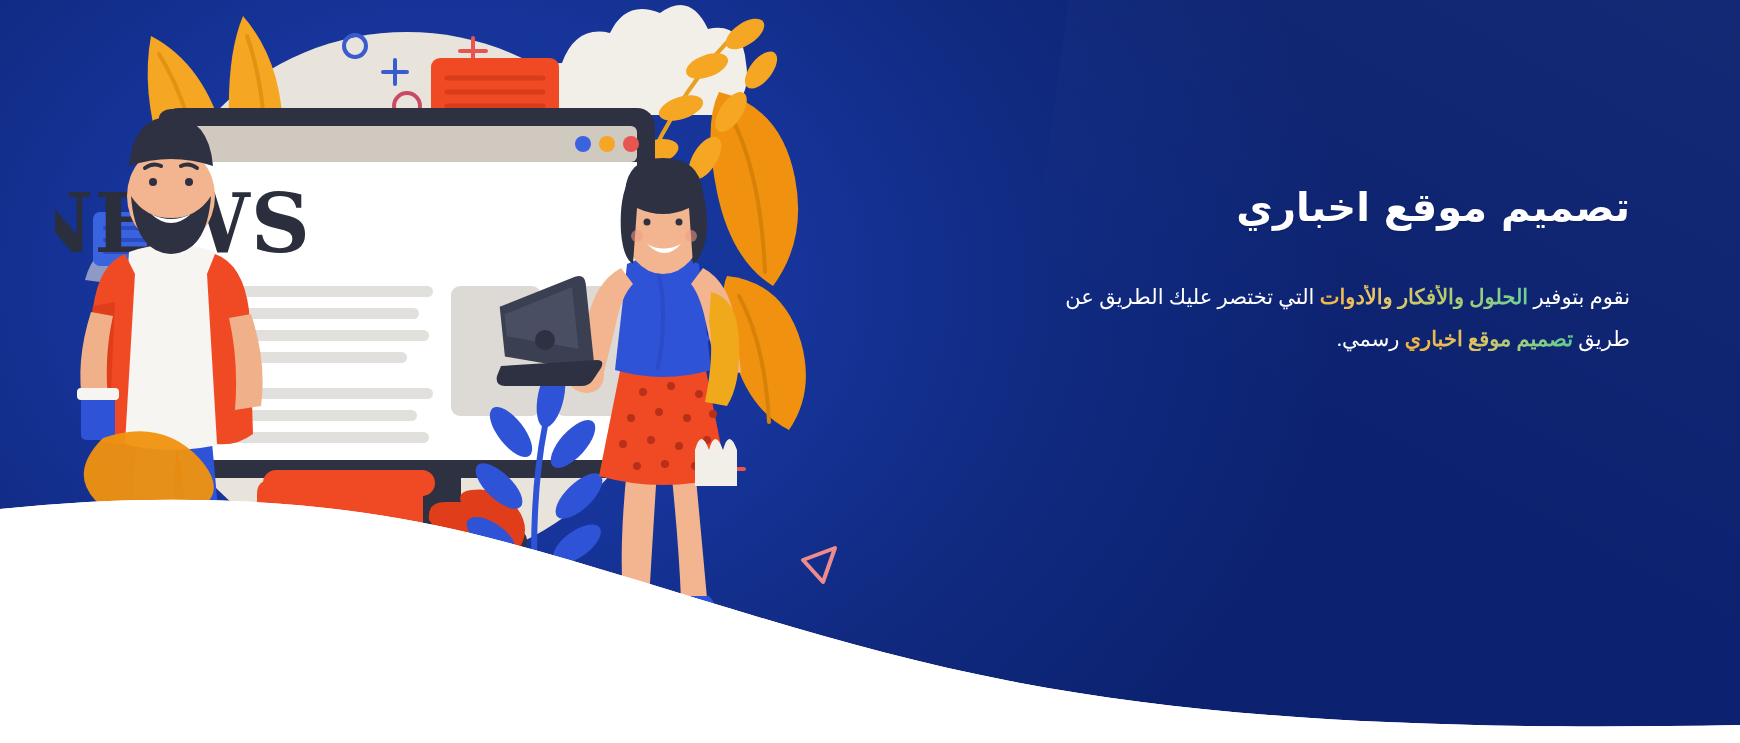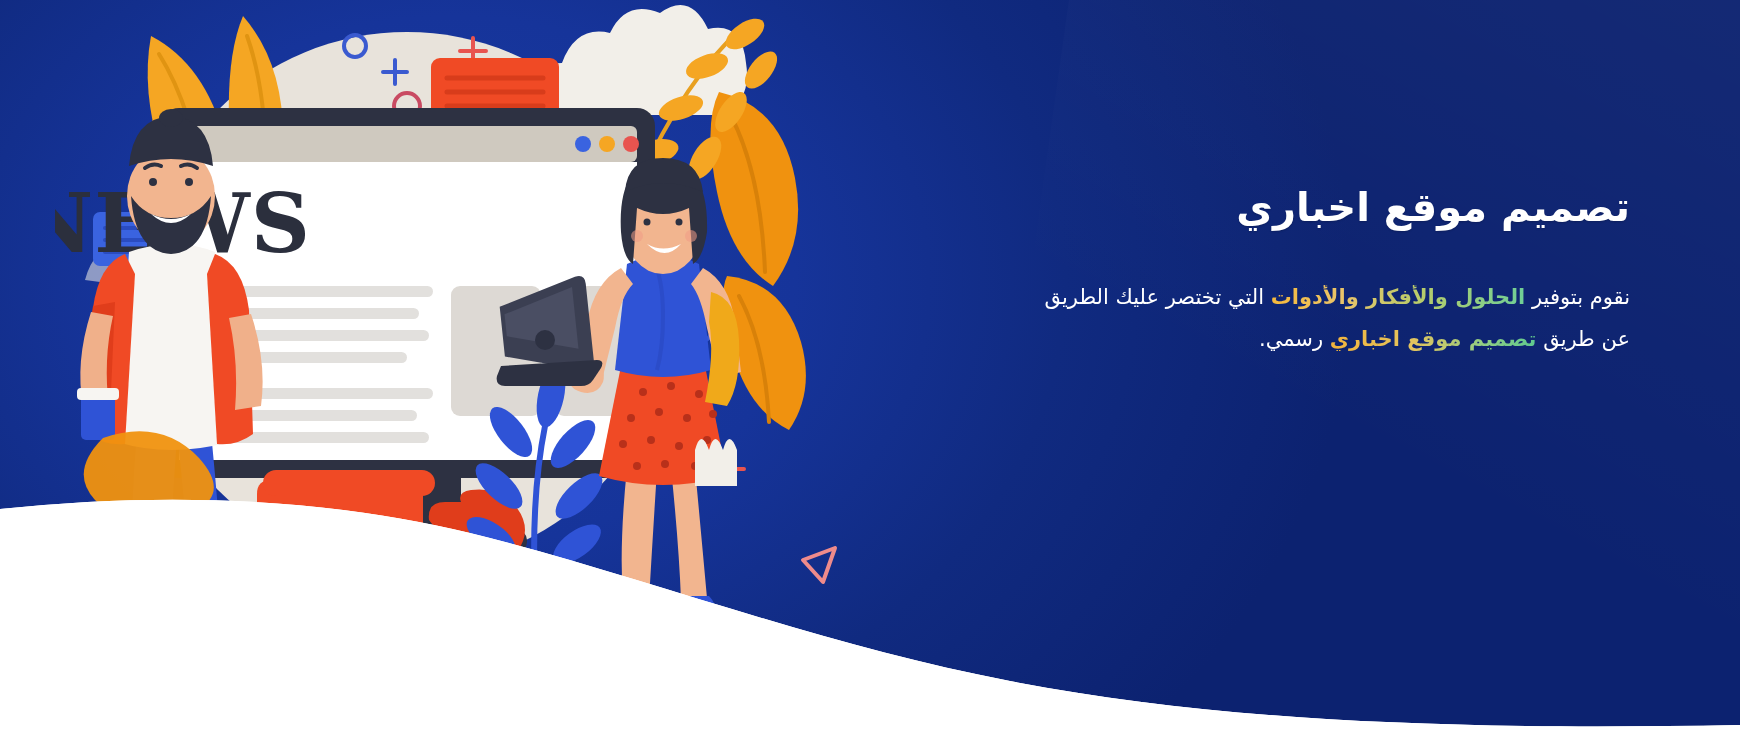--- a/index.html
+++ b/index.html
@@ -51,20 +51,21 @@
     letter-spacing:.2px;
     line-height:1.35;
     margin-bottom:42px;
     text-shadow:0 1px 2px rgba(0,0,0,.18);
   }
   .hero-para{
     color:#ffffff;
     font-size:21px;
     line-height:2.0;
     font-weight:400;
+    font-family:Liberation Serif, serif;
   }
   .hl{
     font-weight:bold;
     background:linear-gradient(90deg,#f6b93b 0%,#e9c46a 28%,#b9cc6a 58%,#6fcf97 100%);
     -webkit-background-clip:text;
     background-clip:text;
     -webkit-text-fill-color:transparent;
     color:#8fd3a0;
   }
   .hl2{

